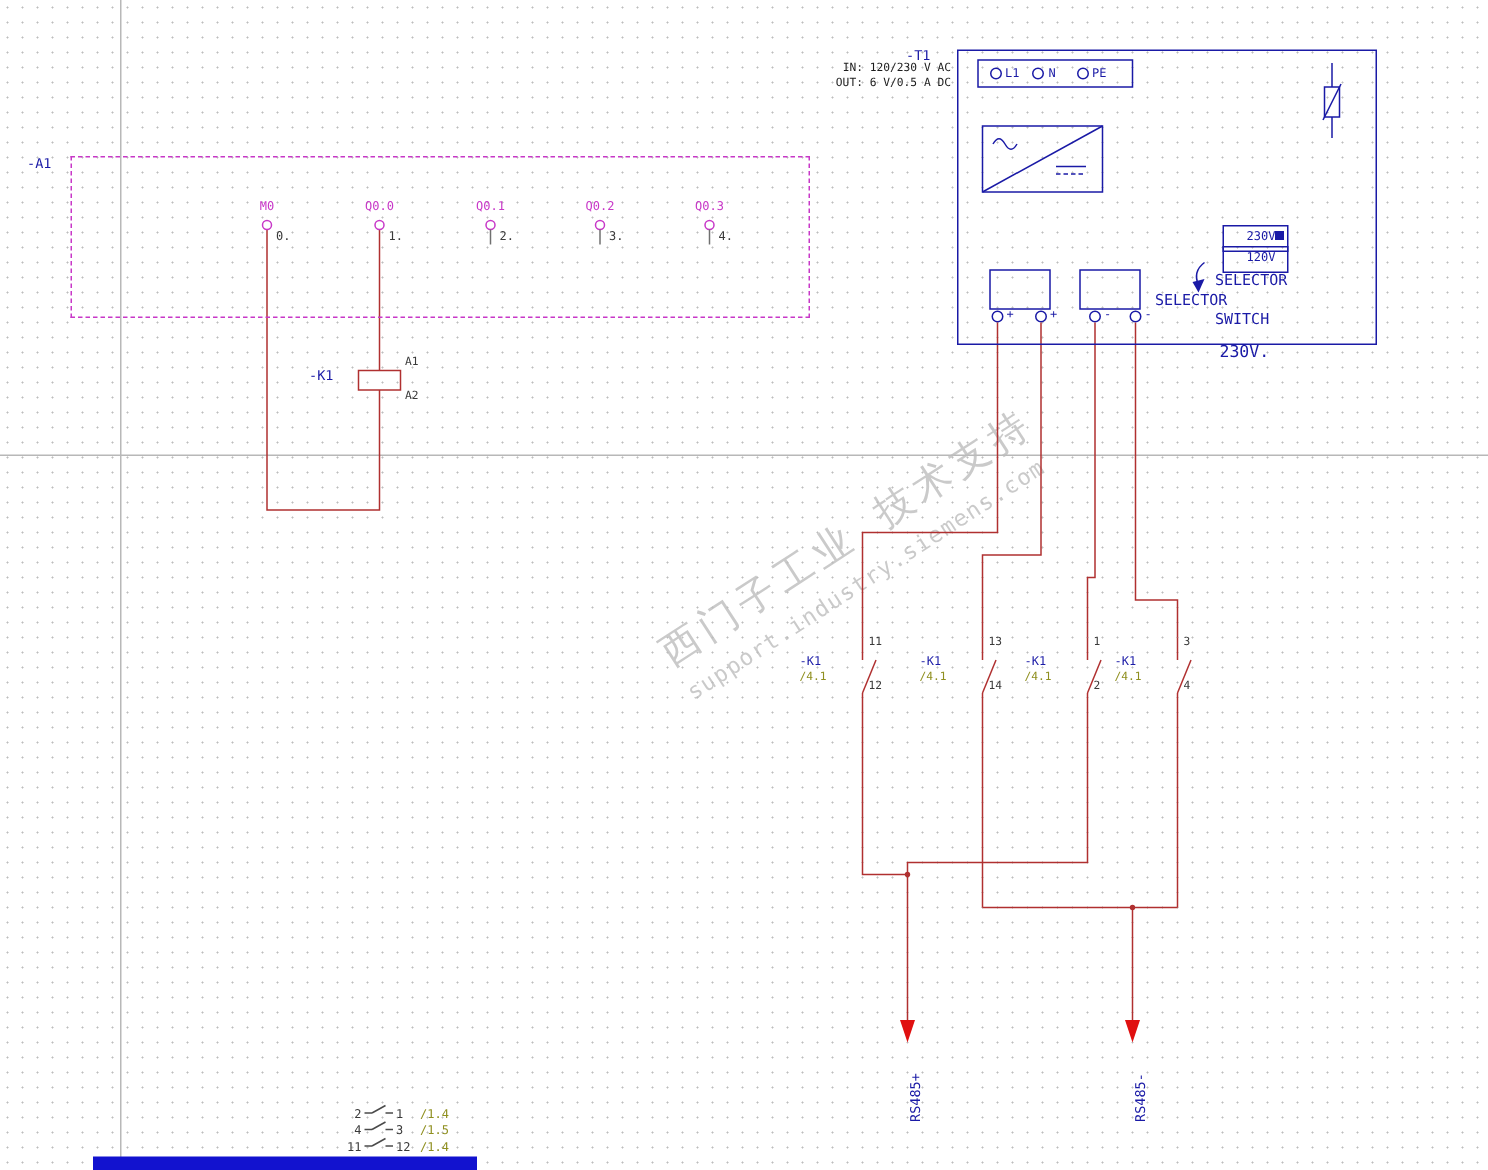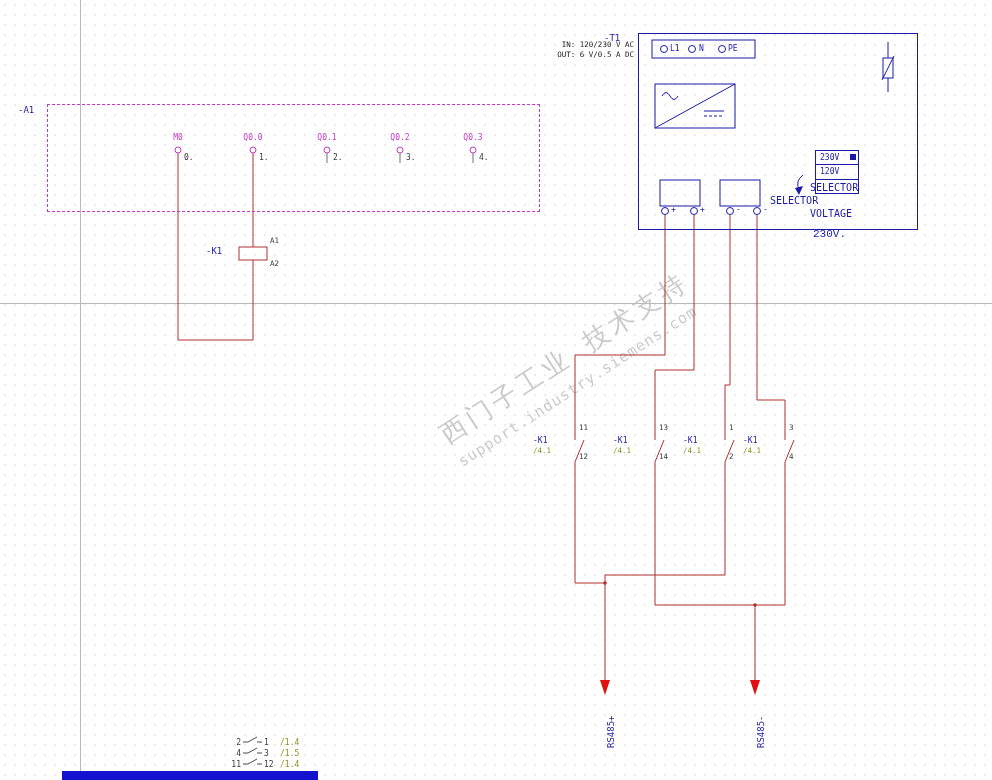--- a/index.html
+++ b/index.html
@@ -26,22 +26,22 @@
   .f9{font-size:9px;line-height:11px;}
   .f10{font-size:10px;line-height:12px;}
   .f11{font-size:11px;line-height:13px;}
   .ctr{width:44px;margin-left:-22px;text-align:center;}
   .ra{width:110px;text-align:right;}
   .rot{transform:rotate(-90deg);transform-origin:0 0;}
   .plc-box{position:absolute;left:47px;top:104px;width:491px;height:106px;
            border:1px dashed var(--terminal);}
   .t1-box{position:absolute;left:638px;top:33px;width:278px;height:195px;
           border:1px solid var(--device);}
-  .sel-cell{position:absolute;width:44px;height:30px;border:1px solid var(--device);
-            color:var(--device);font-size:8px;line-height:14px;padding-left:4px;box-sizing:border-box;}
+  .sel-cell{position:absolute;width:44px;height:18px;border:1px solid var(--device);
+            color:var(--device);font-size:8px;line-height:14px;padding-left:15px;box-sizing:border-box;}
   .sel-dot{position:absolute;left:850px;top:154px;width:6px;height:6px;background:var(--device);}
   .title-bar{position:absolute;left:62px;top:771px;width:256px;height:9px;background:#1212cf;}
   .watermark{position:absolute;left:420px;top:320px;width:360px;
              transform:rotate(-33deg);transform-origin:50% 50%;
              color:#bdbdbd;opacity:.8;pointer-events:none;}
   .wm1{font-size:26px;letter-spacing:4px;}
   .wm2{font-size:15px;letter-spacing:1px;margin-top:4px;}
   .w{stroke:var(--wire);fill:none;stroke-width:1;}
   .d{stroke:var(--device);fill:none;stroke-width:1;}
   .stub{stroke:#707070;stroke-width:1;}
@@ -200,22 +200,22 @@
   <div class="lbl dev f8" style="left:671px;top:205px;">+</div>
   <div class="lbl dev f8" style="left:700px;top:205px;">+</div>
   <div class="lbl dev f8" style="left:736px;top:205px;">-</div>
   <div class="lbl dev f8" style="left:763px;top:205px;">-</div>
 
   <div class="sel-cell" style="left:815px;top:150px;">230V</div>
   <div class="sel-cell" style="left:815px;top:164px;">120V</div>
   <div class="sel-dot"></div>
   <div class="lbl dev f10" style="left:810px;top:182px;">SELECTOR</div>
   <div class="lbl dev f10" style="left:770px;top:195px;">SELECTOR</div>
-  <div class="lbl dev f10" style="left:810px;top:208px;">VOLTAGE</div>
-  <div class="lbl dev f11" style="left:813px;top:228px;font-family:Liberation Mono, monospace;">230V.</div>
+  <div class="lbl dev f10" style="left:810px;top:208px;">SWITCH</div>
+  <div class="lbl dev f11" style="left:813px;top:228px;">230V.</div>
 
   <div class="lbl dev f8" style="left:533px;top:436px;">-K1</div>
   <div class="lbl xr  f7" style="left:533px;top:446px;">/4.1</div>
   <div class="lbl dk  f7" style="left:579px;top:423px;">11</div>
   <div class="lbl dk  f7" style="left:579px;top:452px;">12</div>
 
   <div class="lbl dev f8" style="left:613px;top:436px;">-K1</div>
   <div class="lbl xr  f7" style="left:613px;top:446px;">/4.1</div>
   <div class="lbl dk  f7" style="left:659px;top:423px;">13</div>
   <div class="lbl dk  f7" style="left:659px;top:452px;">14</div>

